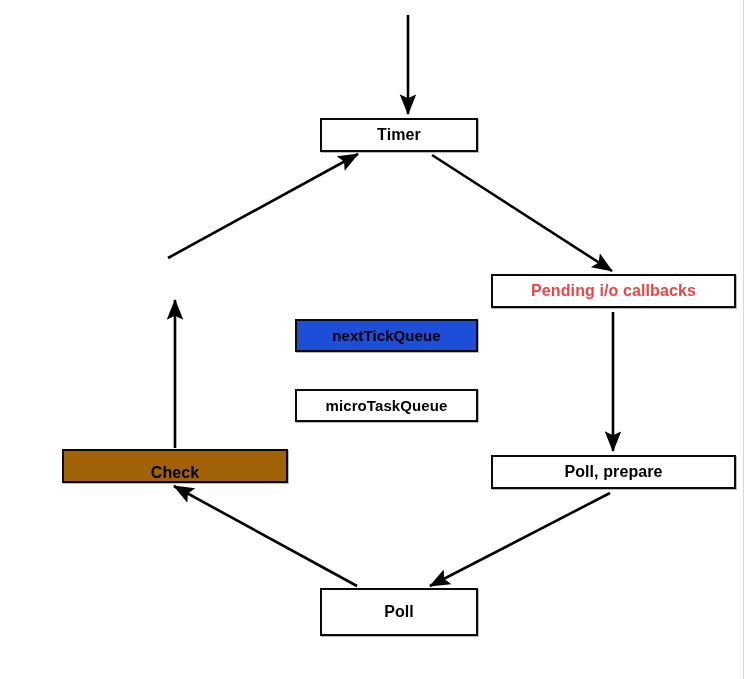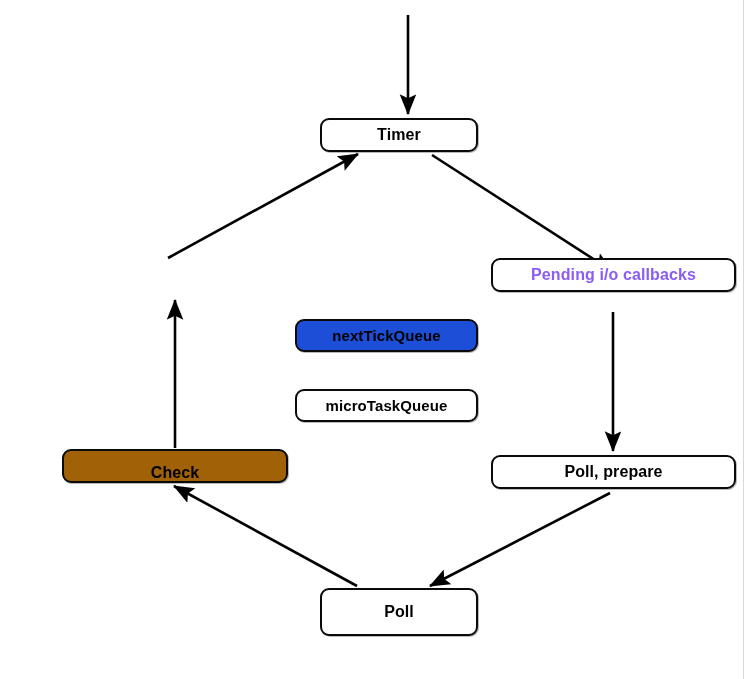--- a/index.html
+++ b/index.html
@@ -24,21 +24,21 @@
     top: 0;
     width: 750px;
     height: 679px;
     pointer-events: none;
   }
   .node {
     position: absolute;
     box-sizing: border-box;
     background: #ffffff;
     border: 2px solid #22c55e;
-    border-radius: 9px;
+    border-radius: 0;
     display: flex;
     align-items: center;
     justify-content: center;
     color: #000000;
     font-weight: bold;
     letter-spacing: 0.1px;
     white-space: nowrap;
     box-shadow: 1px 1px 0 rgba(130,130,130,0.55);
   }
   .node-label {
@@ -73,21 +73,21 @@
         <line x1="175" y1="448" x2="175" y2="300" stroke="#000000" marker-end="url(#arrowhead)"></line>
         <line x1="168" y1="258" x2="358" y2="154" stroke="#000000" marker-end="url(#arrowhead)"></line>
       </g>
   </svg>
 
   <div class="node" style="left: 320px; top: 118px; width: 158px; height: 34px; font-size: 16px; background: rgb(255, 255, 255); border-color: rgb(10, 10, 10); color: rgb(0, 0, 0);">
     <span class="node-label">Timer</span>
   </div>
 
 
-  <div class="node" style="left: 491px; top: 258px; width: 245px; height: 34px; font-size: 16px; background: rgb(255, 255, 255); border-color: rgb(10, 10, 10); color: #8b5cf6; align-items: center;">
+  <div class="node" style="left: 491px; top: 274px; width: 245px; height: 34px; font-size: 16px; background: rgb(255, 255, 255); border-color: rgb(10, 10, 10); color: #ef4444; align-items: center;">
     <span class="node-label">Pending i/o callbacks</span>
   </div>
 
   <div class="node" style="left: 295px; top: 319px; width: 183px; height: 33px; font-size: 15px; background: #1d4ed8; border-color: rgb(10, 10, 10); color: rgb(0, 0, 0);">
     <span class="node-label">nextTickQueue</span>
   </div>
 
   <div class="node" style="left: 295px; top: 366px; width: 183px; height: 33px; font-size: 15px; background: rgb(255, 255, 255); border-color: rgb(10, 10, 10); color: rgb(0, 0, 0); margin-top: 23px;">
     <span class="node-label">microTaskQueue</span>
   </div>

